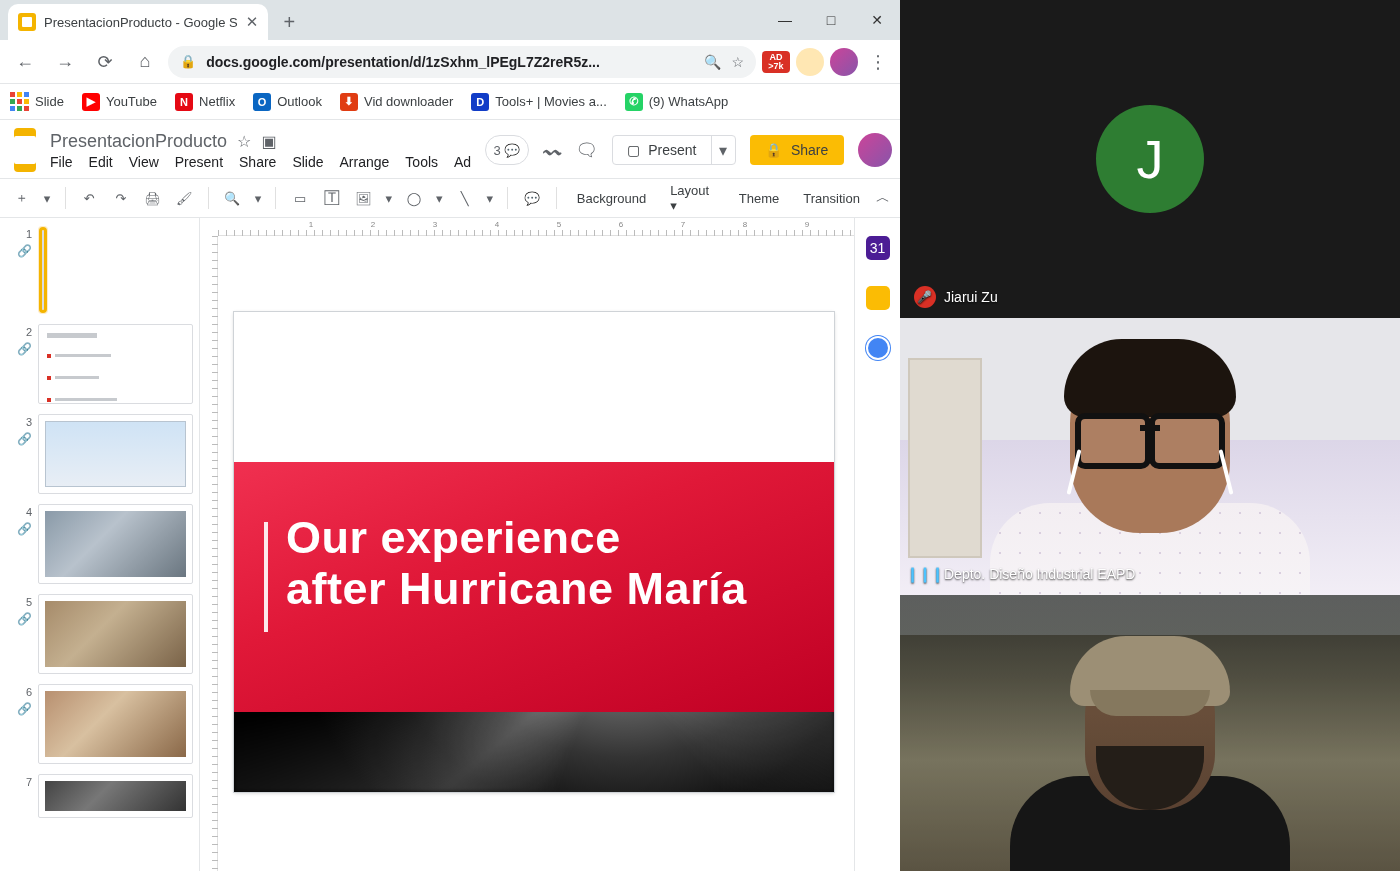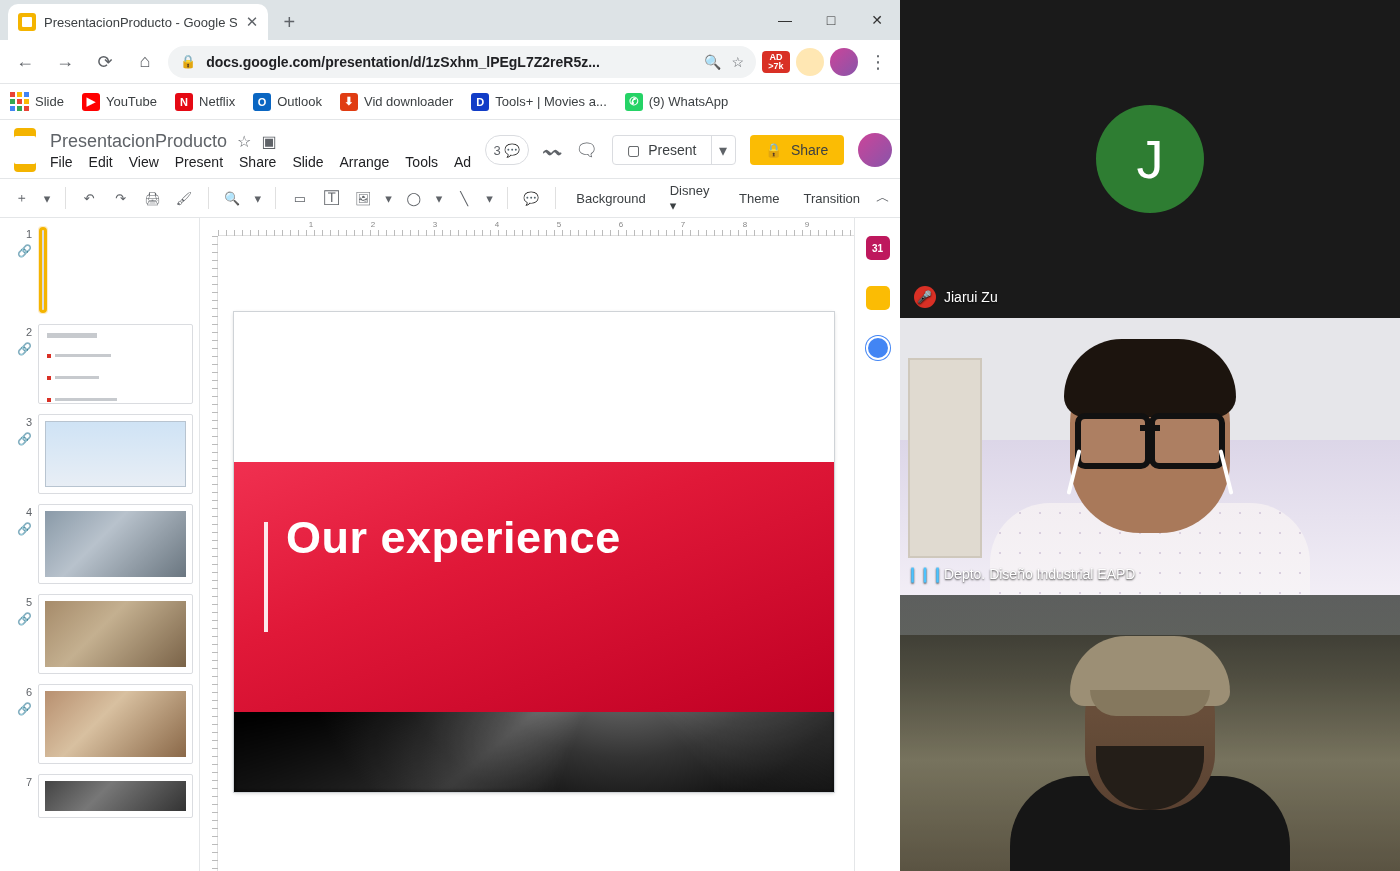--- a/index.html
+++ b/index.html
@@ -113,21 +113,21 @@
      mix-blend-mode:screen; filter:blur(2px);
   }
   .red-band { position:absolute; left:0; right:0; top:150px; height:250px; background:linear-gradient(160deg,#f03050 0%,#e01838 40%,#c00024 100%); }
   .title-box { position:absolute; left:30px; top:200px; right:40px; color:#fff; display:flex; gap:18px; }
   .title-rule { width:4px; background:#fff; margin-top:10px; height:110px; opacity:.9; }
   .title-text { font-size:45px; font-weight:600; line-height:1.15; letter-spacing:.5px; }
 
   
   .side-panel { width:46px; border-left:1px solid #e4e6e8; display:flex; flex-direction:column; align-items:center; gap:26px; padding-top:18px; }
   .sp-ico { width:24px;height:24px;border-radius:5px;display:flex;align-items:center;justify-content:center;cursor:pointer; }
-  .sp-cal { background:#be185d; color:#fff; font-size:10px; font-weight:bold; }
+  .sp-cal { background:#4c1d95; color:#fff; font-size:14px; font-weight:normal; }
   .sp-keep { background:#fbbc04; }
   .sp-blue { background:#4285f4; border-radius:50%; width:20px;height:20px; box-shadow:0 0 0 2px #fff, 0 0 0 3px #4285f4; }
 
   
   .right { width:500px; height:871px; background:#121212; display:flex; flex-direction:column; }
   .tile { position:relative; width:100%; overflow:hidden; }
   .tile-avatar { flex:1.15; min-height:0; background:#1a1a1a; display:flex; align-items:center; justify-content:center; }
   .avatar-circle { width:108px; height:108px; border-radius:50%; background:#2e7d32; color:#fff; font-size:54px; display:flex; align-items:center; justify-content:center; font-weight:400; }
   .name-badge { position:absolute; left:14px; bottom:10px; display:flex; align-items:center; gap:8px; color:#fff; font-size:14px; text-shadow:0 1px 2px rgba(0,0,0,.8); }
   .mic-off { width:22px; height:22px; border-radius:50%; background:#d93025; display:flex; align-items:center; justify-content:center; font-size:12px; }
@@ -306,21 +306,21 @@
         <div class="tb">🖼</div>
         <div class="tb" style="width:12px">▾</div>
         <div class="tb">◯</div>
         <div class="tb" style="width:12px">▾</div>
         <div class="tb">╲</div>
         <div class="tb" style="width:12px">▾</div>
         <div class="tb-sep"></div>
         <div class="tb">💬</div>
         <div class="tb-sep"></div>
         <div class="tb-text">Background</div>
-        <div class="tb-text"><span>Disney</span> ▾</div>
+        <div class="tb-text"><span>Layout</span> ▾</div>
         <div class="tb-text">Theme</div>
         <div class="tb-text">Transition</div>
         <div class="tb-collapse">︿</div>
       </div>
 
       <div class="slides-body">
 
         <div class="filmstrip">
           <div class="thumb-row">
             <div class="thumb-meta">
@@ -417,20 +417,21 @@
 
           <div class="stage-wrap">
             <div class="slide-canvas">
               <div class="hurricane-bg"></div>
               <div class="swirl"></div>
               <div class="red-band"></div>
               <div class="title-box">
                 <div class="title-rule"></div>
                 <div class="title-text">
                   <div>Our experience</div>
+                  <div>after Hurricane María</div>
                 </div>
               </div>
             </div>
           </div>
         </div>
 
         <div class="side-panel">
           <div class="sp-ico sp-cal">31</div>
           <div class="sp-ico sp-keep"></div>
           <div class="sp-ico">

